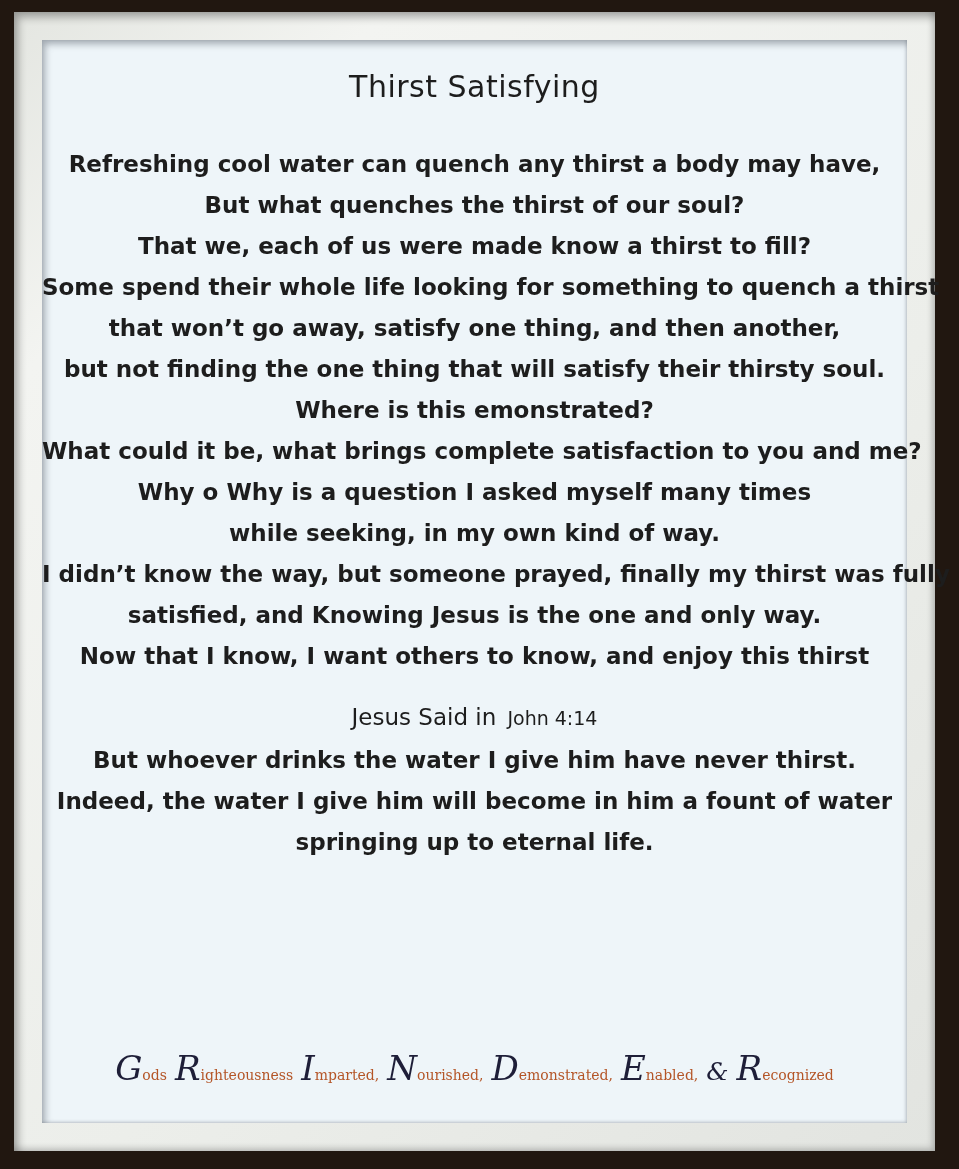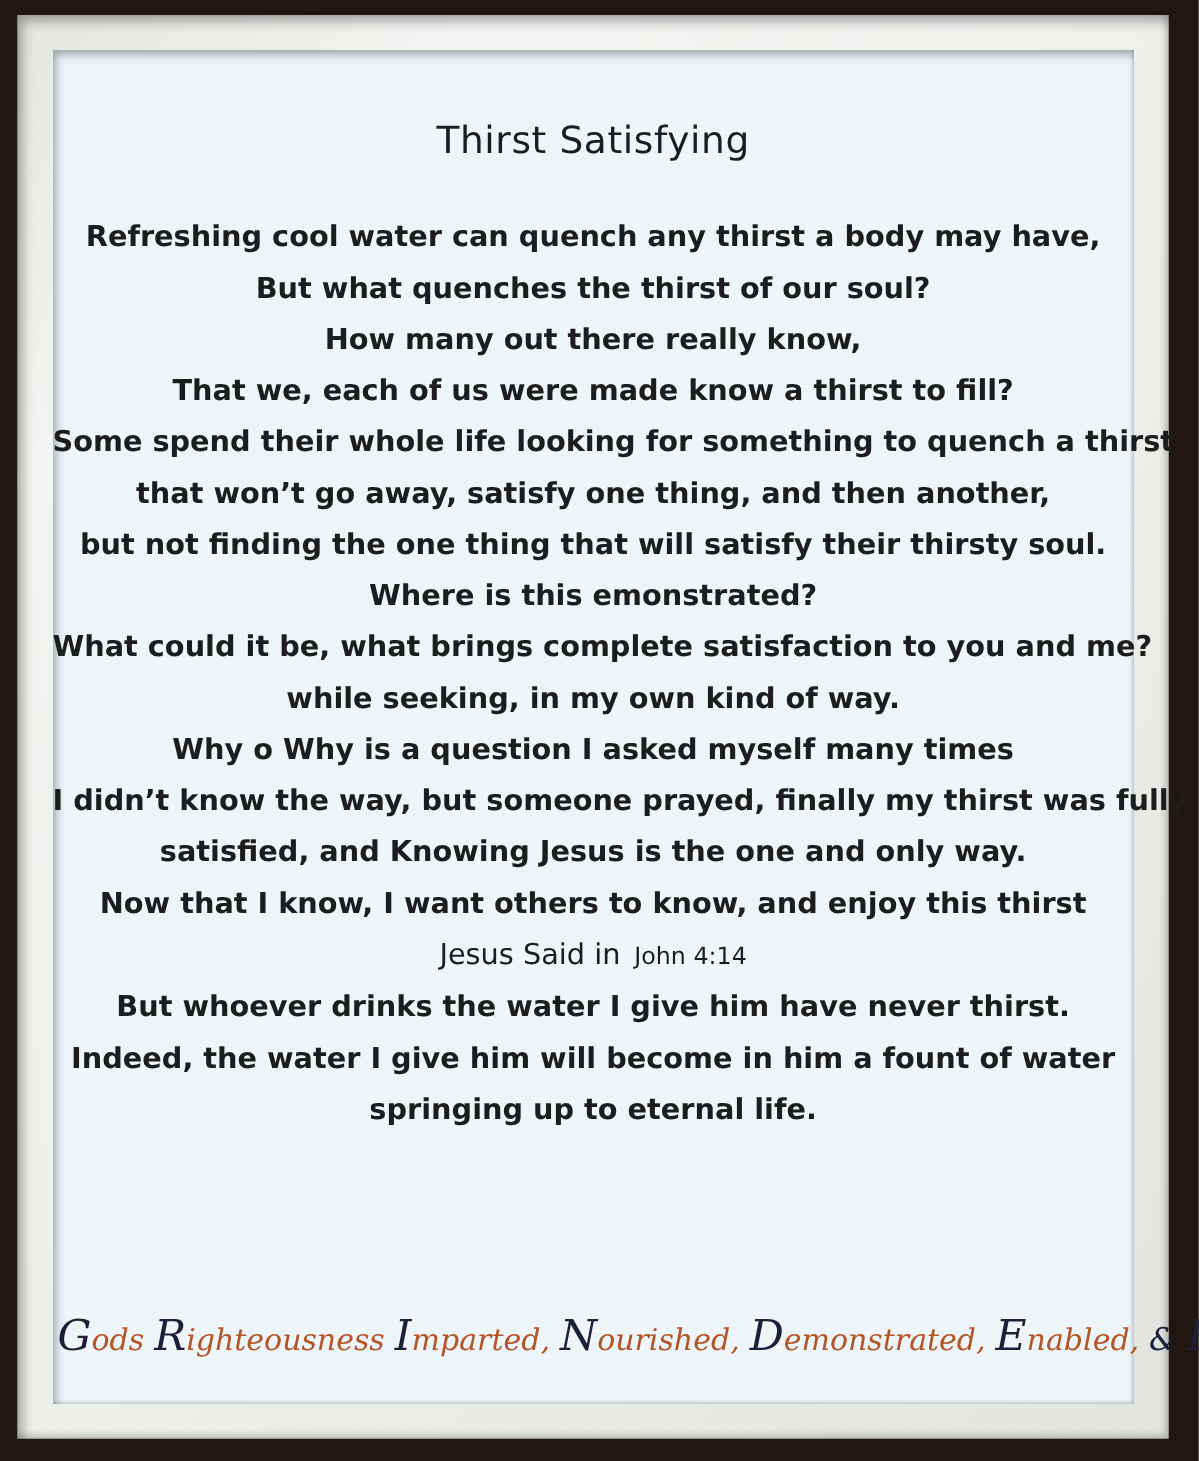--- a/index.html
+++ b/index.html
@@ -29,38 +29,39 @@
       inset -3px -3px 6px rgba(0,0,0,0.18);
   }
   .content {
     position: absolute;
     top: 28px; left: 28px; right: 28px; bottom: 28px;
     background: var(--bg);
     box-shadow:
       inset 3px 4px 7px rgba(70,80,92,0.45),
       inset -1px -1px 3px rgba(70,80,92,0.25);
     text-align: center;
-    padding-top: 54px;
+    padding-top: 28px;
   }
   .title {
     margin: 0 0 38px 0;
     font-size: 30px;
     font-weight: normal;
     line-height: 38px;
     color: var(--ink);
     letter-spacing: 0.5px;
   }
   .poem-line {
     font-size: 23px;
     line-height: 41px;
     color: var(--ink);
     white-space: nowrap;
     font-weight: bold;
   }
   .verse-heading {
+    margin-top: 20px;
     line-height: 41px;
     color: var(--ink);
   }
   .vh-main { font-size: 23px; }
   .vh-ref  { font-size: 19px; margin-left: 6px; }
   .acrostic {
     position: absolute;
     left: 0; right: 0;
     bottom: 24px;
     white-space: nowrap;
@@ -69,45 +70,43 @@
   .acrostic-word { margin: 0 4px; }
   .acrostic .cap {
     font-family: "DejaVu Serif", serif;
     font-style: italic;
     font-size: 34px;
     color: var(--cap);
   }
   .acrostic .cap.amp { font-size: 25px; }
   .acrostic .rest {
     font-family: "DejaVu Serif", serif;
-    font-style: italic;
-    font-size: 24px;
+    font-size: 14px;
     color: var(--rust);
   }
 </style>
 </head>
 <body>
 
 <div class="mat">
   <div class="content">
 
     <h1 class="title">Thirst Satisfying</h1>
 
     <div class="poem">
         <div class="poem-line">Refreshing cool water can quench any thirst a body may have,</div>
         <div class="poem-line">But what quenches the thirst of our soul?</div>
-        <div class="poem-line">How many out there really know,</div>
         <div class="poem-line">That we, each of us were made know a thirst to fill?</div>
         <div class="poem-line">Some spend their whole life looking for something to quench a thirst</div>
         <div class="poem-line">that won’t go away, satisfy one thing, and then another,</div>
         <div class="poem-line">but not finding the one thing that will satisfy their thirsty soul.</div>
         <div class="poem-line">Where is this emonstrated?</div>
         <div class="poem-line">What could it be, what brings complete satisfaction to you and me?</div>
+        <div class="poem-line">Why o Why is a question I asked myself many times</div>
         <div class="poem-line">while seeking, in my own kind of way.</div>
-        <div class="poem-line">Why o Why is a question I asked myself many times</div>
         <div class="poem-line">I didn’t know the way, but someone prayed, finally my thirst was fully</div>
         <div class="poem-line">satisfied, and Knowing Jesus is the one and only way.</div>
         <div class="poem-line">Now that I know, I want others to know, and enjoy this thirst</div>
       </div>
 
     <div class="verse-heading">
       <span class="vh-main">Jesus Said in</span>
       <span class="vh-ref">John 4:14</span>
     </div>
 

